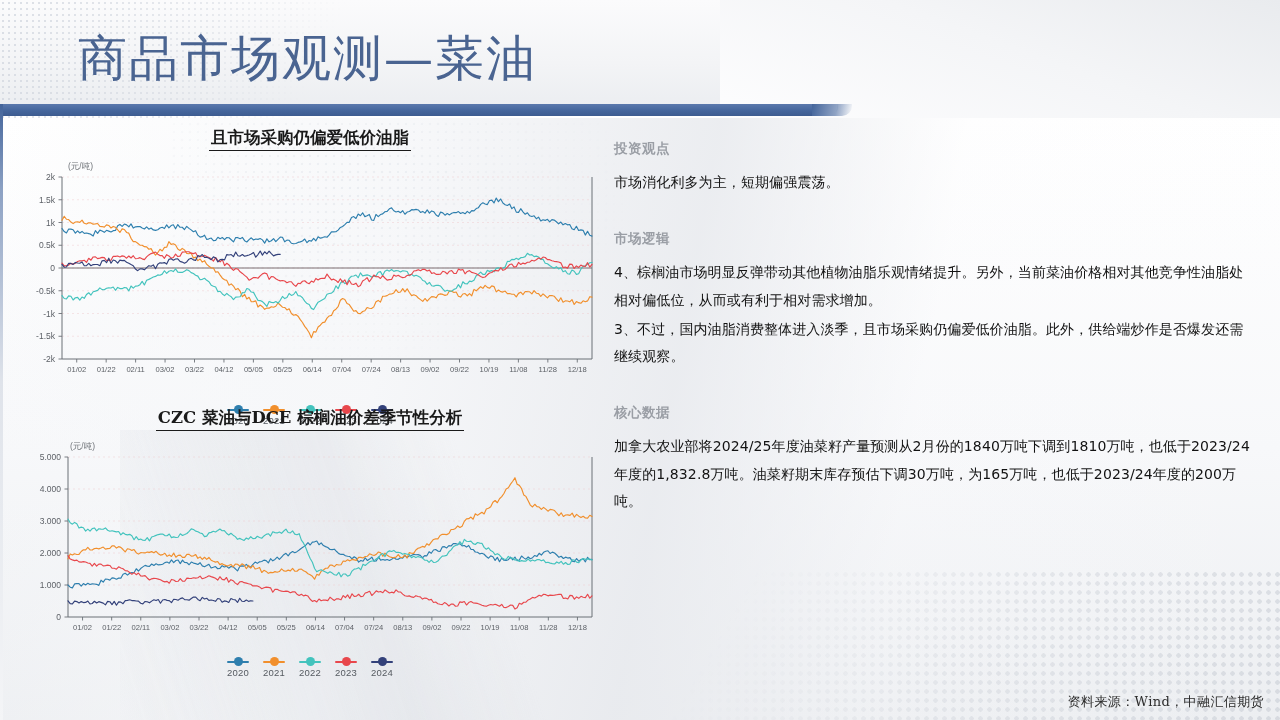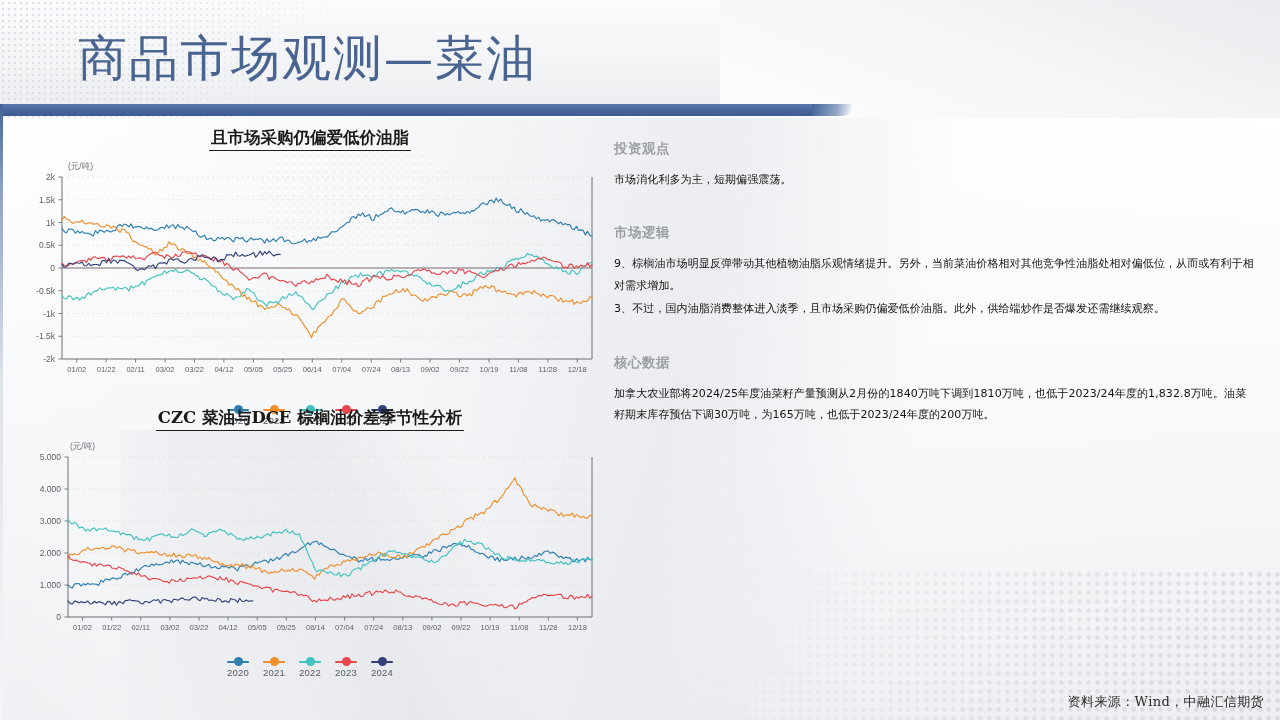--- a/index.html
+++ b/index.html
@@ -108,21 +108,21 @@
 
   svg text{font-family:"Liberation Sans","DejaVu Sans",sans-serif;}
 
   
   .panel{position:absolute;left:614px;top:128px;width:640px;margin-top:12px;}
   .sec-head{
     font-size:13.5px;color:#9a9ea5;font-weight:700;letter-spacing:.5px;
     margin:0 0 11px 0;font-family:"DejaVu Sans","Liberation Sans",sans-serif;
   }
   .para{
-    font-size:11px;color:#121212;line-height:1.95;margin:0 0 2px 0;
+    font-size:14px;color:#121212;line-height:1.95;margin:0 0 2px 0;
     font-family:"DejaVu Sans","Liberation Sans",sans-serif;
     letter-spacing:.1px;
   }
   .gap-lg{height:32px;}
 
   .source-note{
     position:absolute;right:16px;bottom:9px;
     font-family:"DejaVu Serif","Liberation Serif",serif;
     font-size:13px;color:#2b2b2b;letter-spacing:.4px;white-space:nowrap;
   }
@@ -357,21 +357,21 @@
           <span class="legend-label">2024</span>
         </div>
     </div>
   </div>
 
   <div class="panel">
     <div class="sec-head">投资观点</div>
     <p class="para">市场消化利多为主，短期偏强震荡。</p>
     <div class="gap-lg"></div>
     <div class="sec-head">市场逻辑</div>
-    <p class="para">9、棕榈油市场明显反弹带动其他植物油脂乐观情绪提升。另外，当前菜油价格相对其他竞争性油脂处相对偏低位，从而或有利于相对需求增加。</p>
+    <p class="para">4、棕榈油市场明显反弹带动其他植物油脂乐观情绪提升。另外，当前菜油价格相对其他竞争性油脂处相对偏低位，从而或有利于相对需求增加。</p>
     <p class="para">3、不过，国内油脂消费整体进入淡季，且市场采购仍偏爱低价油脂。此外，供给端炒作是否爆发还需继续观察。</p>
     <div class="gap-lg"></div>
     <div class="sec-head">核心数据</div>
     <p class="para">加拿大农业部将2024/25年度油菜籽产量预测从2月份的1840万吨下调到1810万吨，也低于2023/24年度的1,832.8万吨。油菜籽期末库存预估下调30万吨，为165万吨，也低于2023/24年度的200万吨。</p>
   </div>
 
   <div class="source-note">资料来源：Wind，中融汇信期货</div>
 </div>
 
 </body></html>

